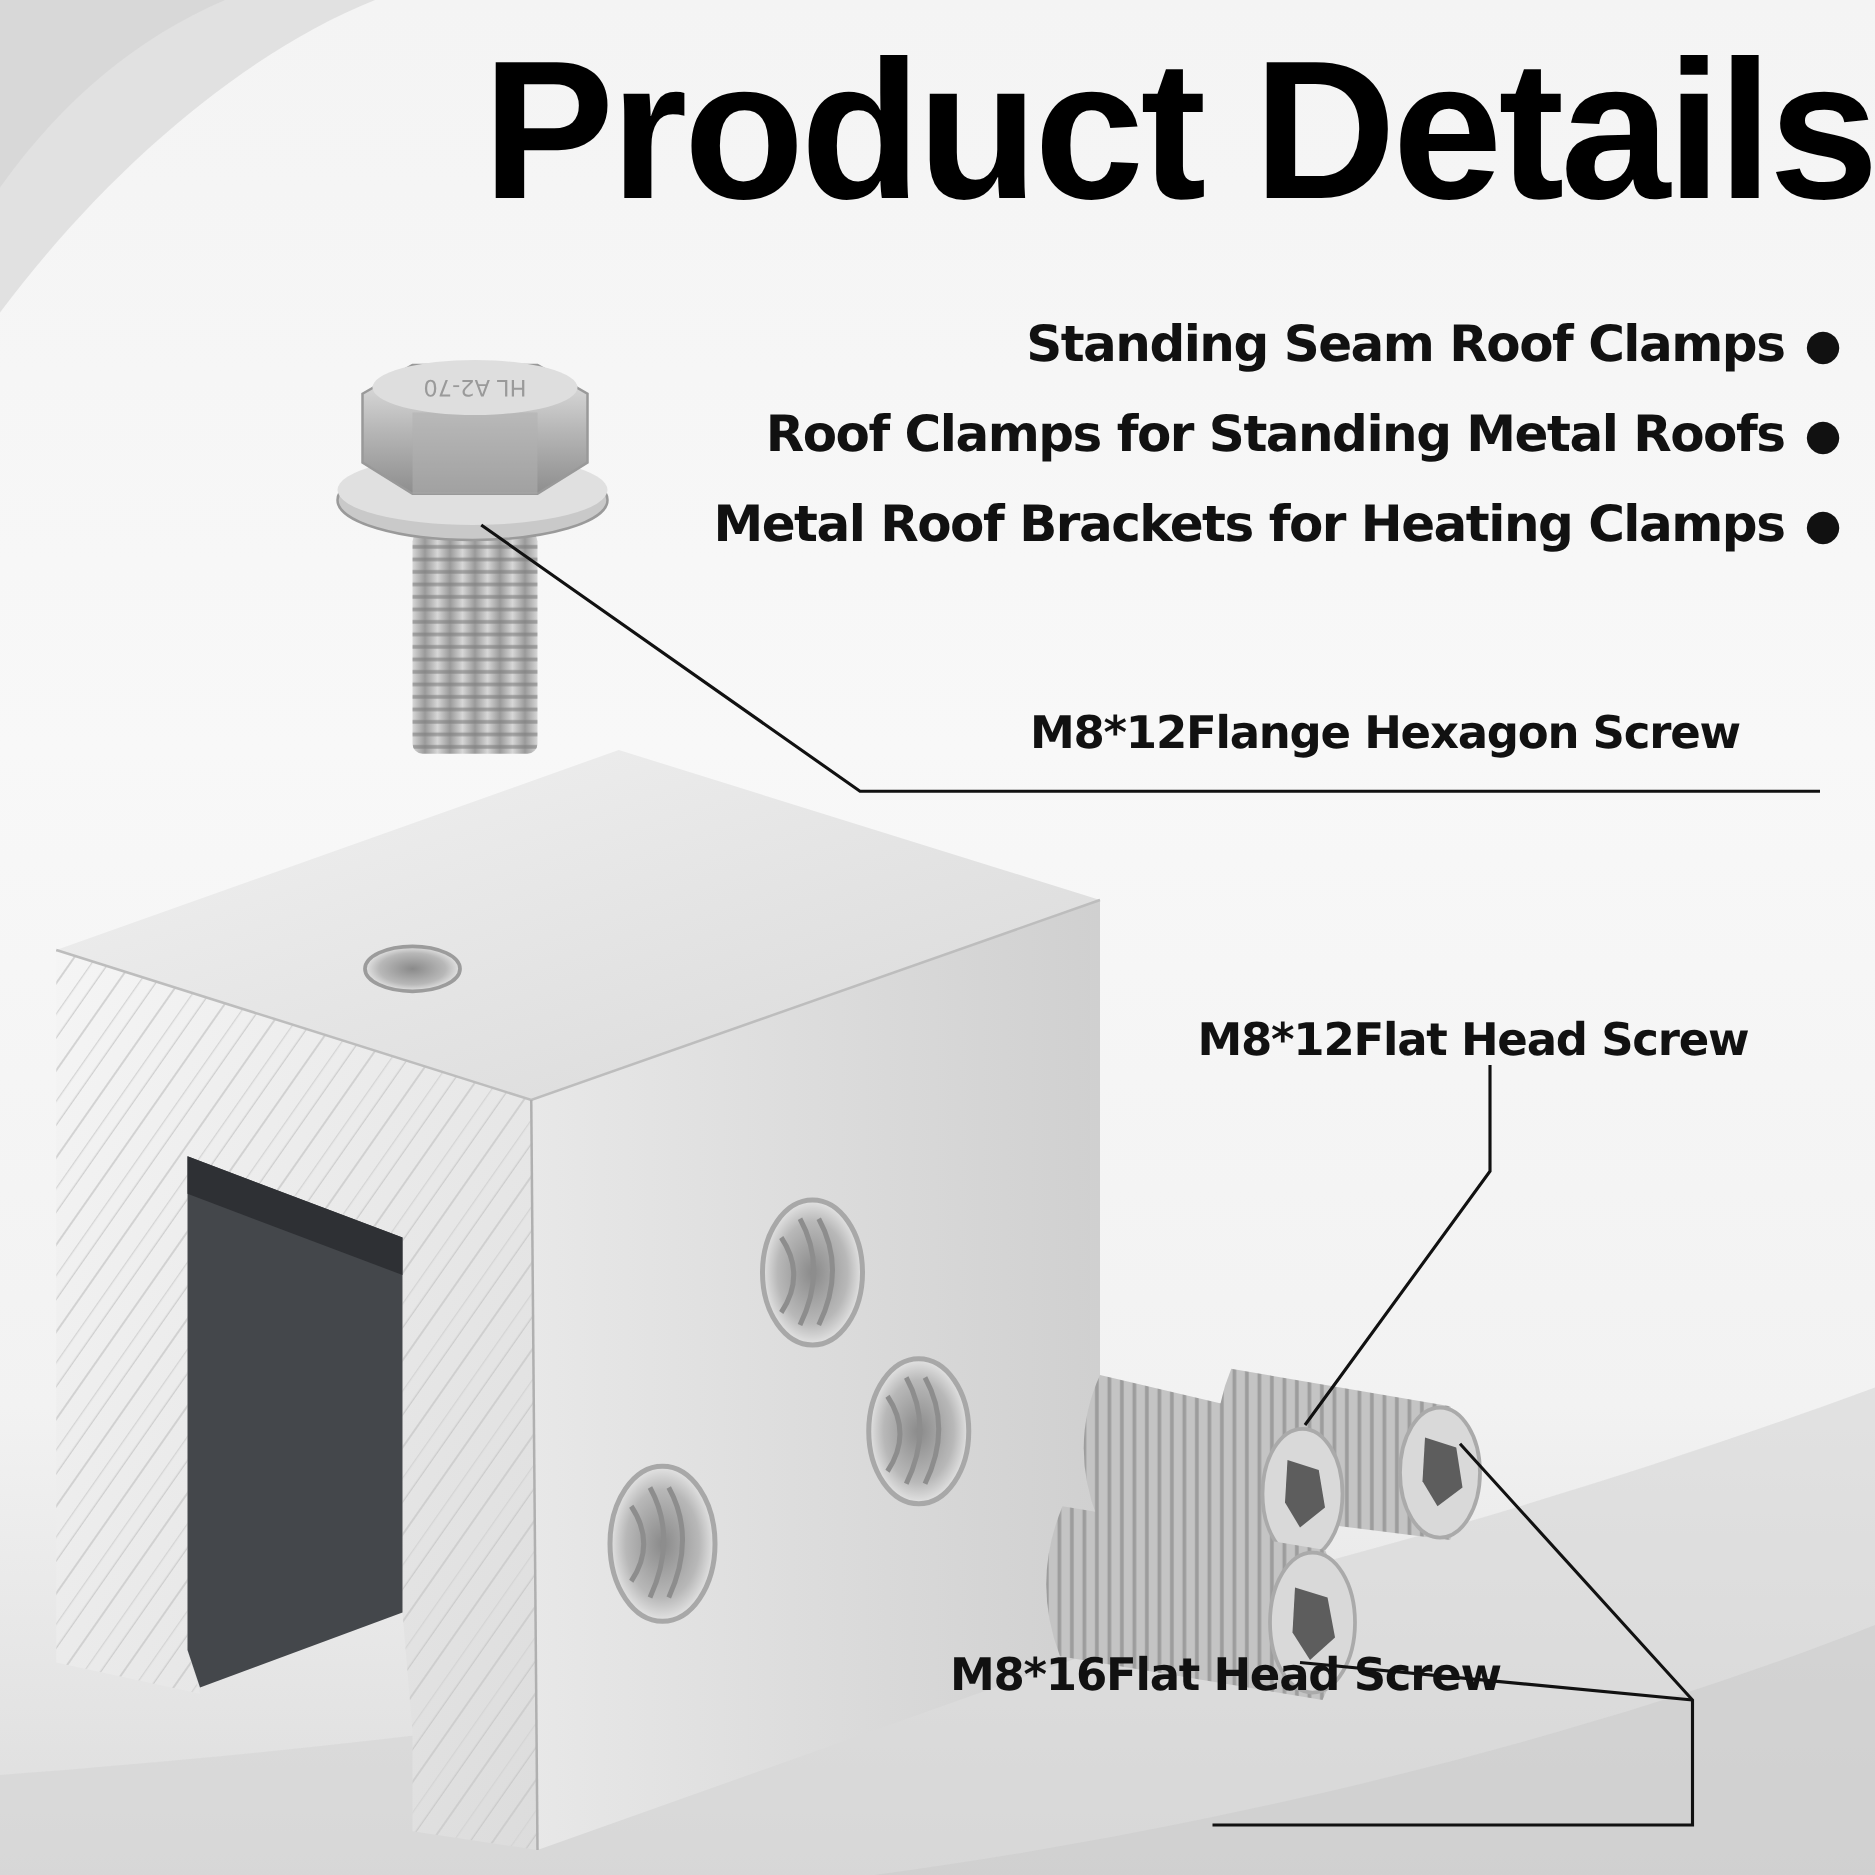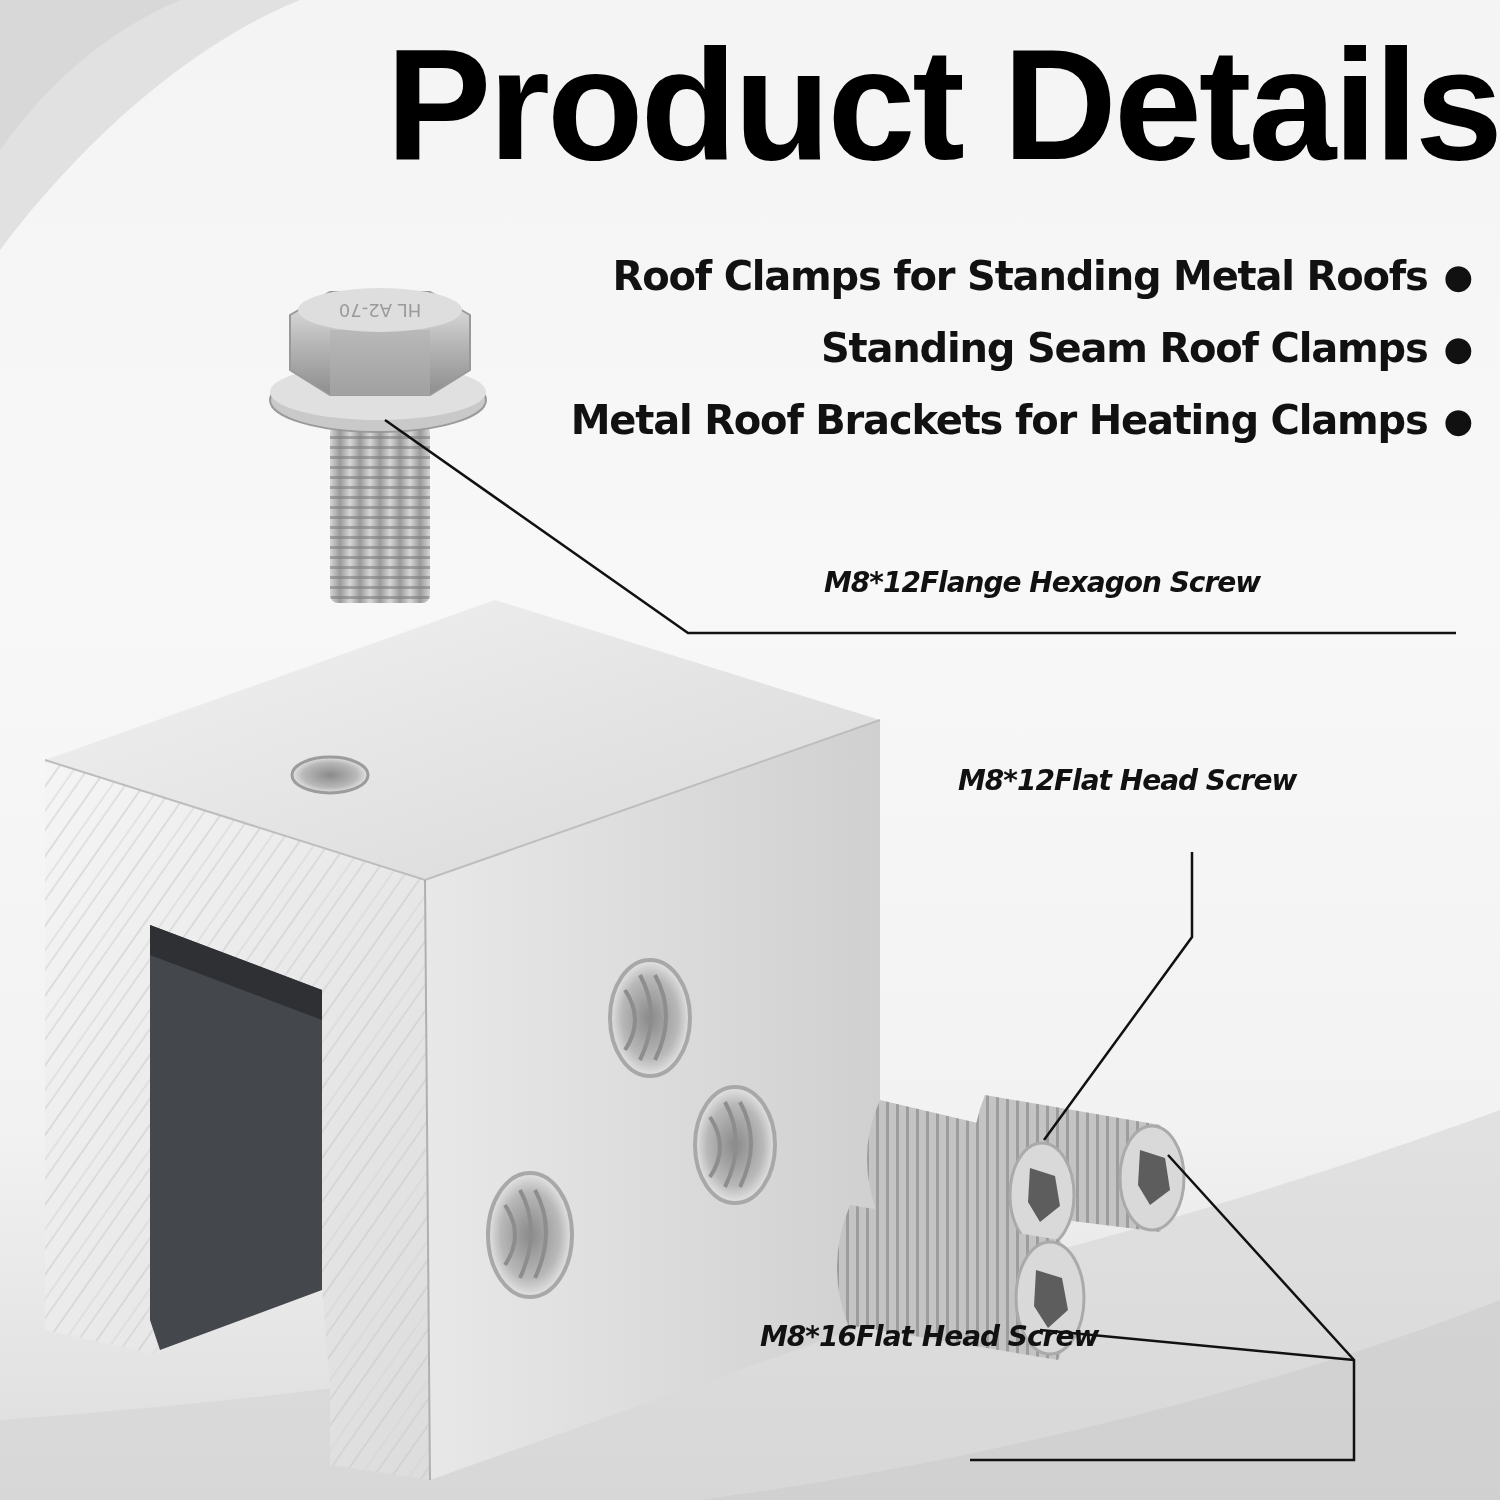--- a/index.html
+++ b/index.html
@@ -17,41 +17,41 @@
   .features {
     position:absolute; right:28px; top:250px; margin:0; padding:0; list-style:none; text-align:right;
   }
   .features li {
     font-family:"DejaVu Sans", sans-serif; font-weight:700; font-size:40px;
     letter-spacing:-1.2px; color:#111; height:72px; line-height:52px; white-space:nowrap;
   }
   .features .bullet { display:inline-block; margin-left:16px; font-size:34px; vertical-align:2px; }
   .label {
     position:absolute; font-family:"DejaVu Sans", sans-serif; font-weight:700;
-    font-size:28px; letter-spacing:-1px; color:#111; white-space:nowrap;font-style:italic;
+    font-size:36px; letter-spacing:-1px; color:#111; white-space:nowrap;
   }
   .art { position:absolute; left:0; top:0; width:1500px; height:1500px; }
 </style>
 </head>
 <body>
 
 <div class="canvas">
 
   <svg class="bg-svg" viewBox="0 0 1500 1500">
     <path d="M0,0 L300,0 C200,40 90,130 0,250 Z" fill="#d9d9d9" opacity="0.7"></path>
     <path d="M0,0 L180,0 C110,30 50,80 0,150 Z" fill="#cfcfcf" opacity="0.5"></path>
     <path d="M0,1500 L0,1420 C400,1390 900,1330 1500,1110 L1500,1500 Z" fill="#d4d4d4" opacity="0.55"></path>
     <path d="M700,1500 C1000,1460 1300,1380 1500,1300 L1500,1500 Z" fill="#c9c9c9" opacity="0.5"></path>
   </svg>
 
   <div class="title">Product Details</div>
 
   <ul class="features">
+    <li><span>Standing Seam Roof Clamps</span><span class="bullet">●</span></li>
     <li><span>Roof Clamps for Standing Metal Roofs</span><span class="bullet">●</span></li>
-    <li><span>Standing Seam Roof Clamps</span><span class="bullet">●</span></li>
     <li><span>Metal Roof Brackets for Heating Clamps</span><span class="bullet">●</span></li>
   </ul>
 
   <svg class="art" viewBox="0 0 1500 1500">
     <defs>
       <linearGradient id="alTop" x1="0" y1="0" x2="1" y2="1">
         <stop offset="0" stop-color="#f2f2f2"></stop>
           <stop offset="1" stop-color="#d8d8d8"></stop>
       </linearGradient>
       <linearGradient id="alFront" x1="0" y1="0" x2="1" y2="1">
@@ -152,16 +152,16 @@
 
     <g stroke="#111" stroke-width="2.5" fill="none">
       <polyline points="385,420 688,633 1456,633"></polyline>
       <polyline points="1044,1140 1192,937 1192,852"></polyline>
       <polyline points="1168,1155 1354,1360 1354,1460 970,1460"></polyline>
       <polyline points="1040,1330 1354,1360"></polyline>
     </g>
   </svg>
 
   <div class="label" style="left:824px; top:566px;">M8*12Flange Hexagon Screw</div>
-  <div class="label" style="left:958px; top:764px;">M8*12Flat Head Screw</div>
+  <div class="label" style="left:958px; top:812px;">M8*12Flat Head Screw</div>
   <div class="label" style="left:760px; top:1320px;">M8*16Flat Head Screw</div>
 
 </div>
 
 </body></html>

